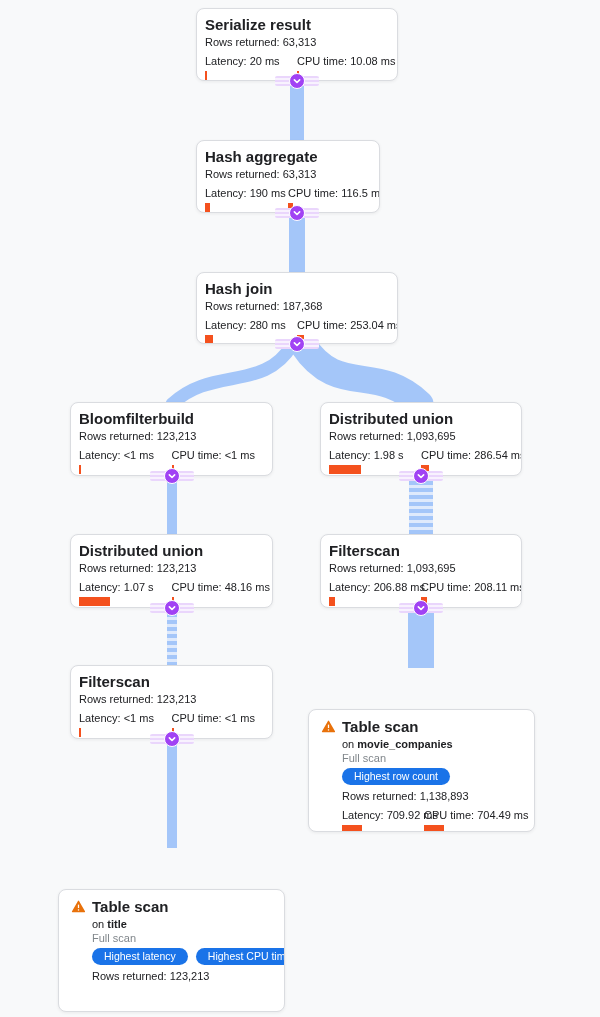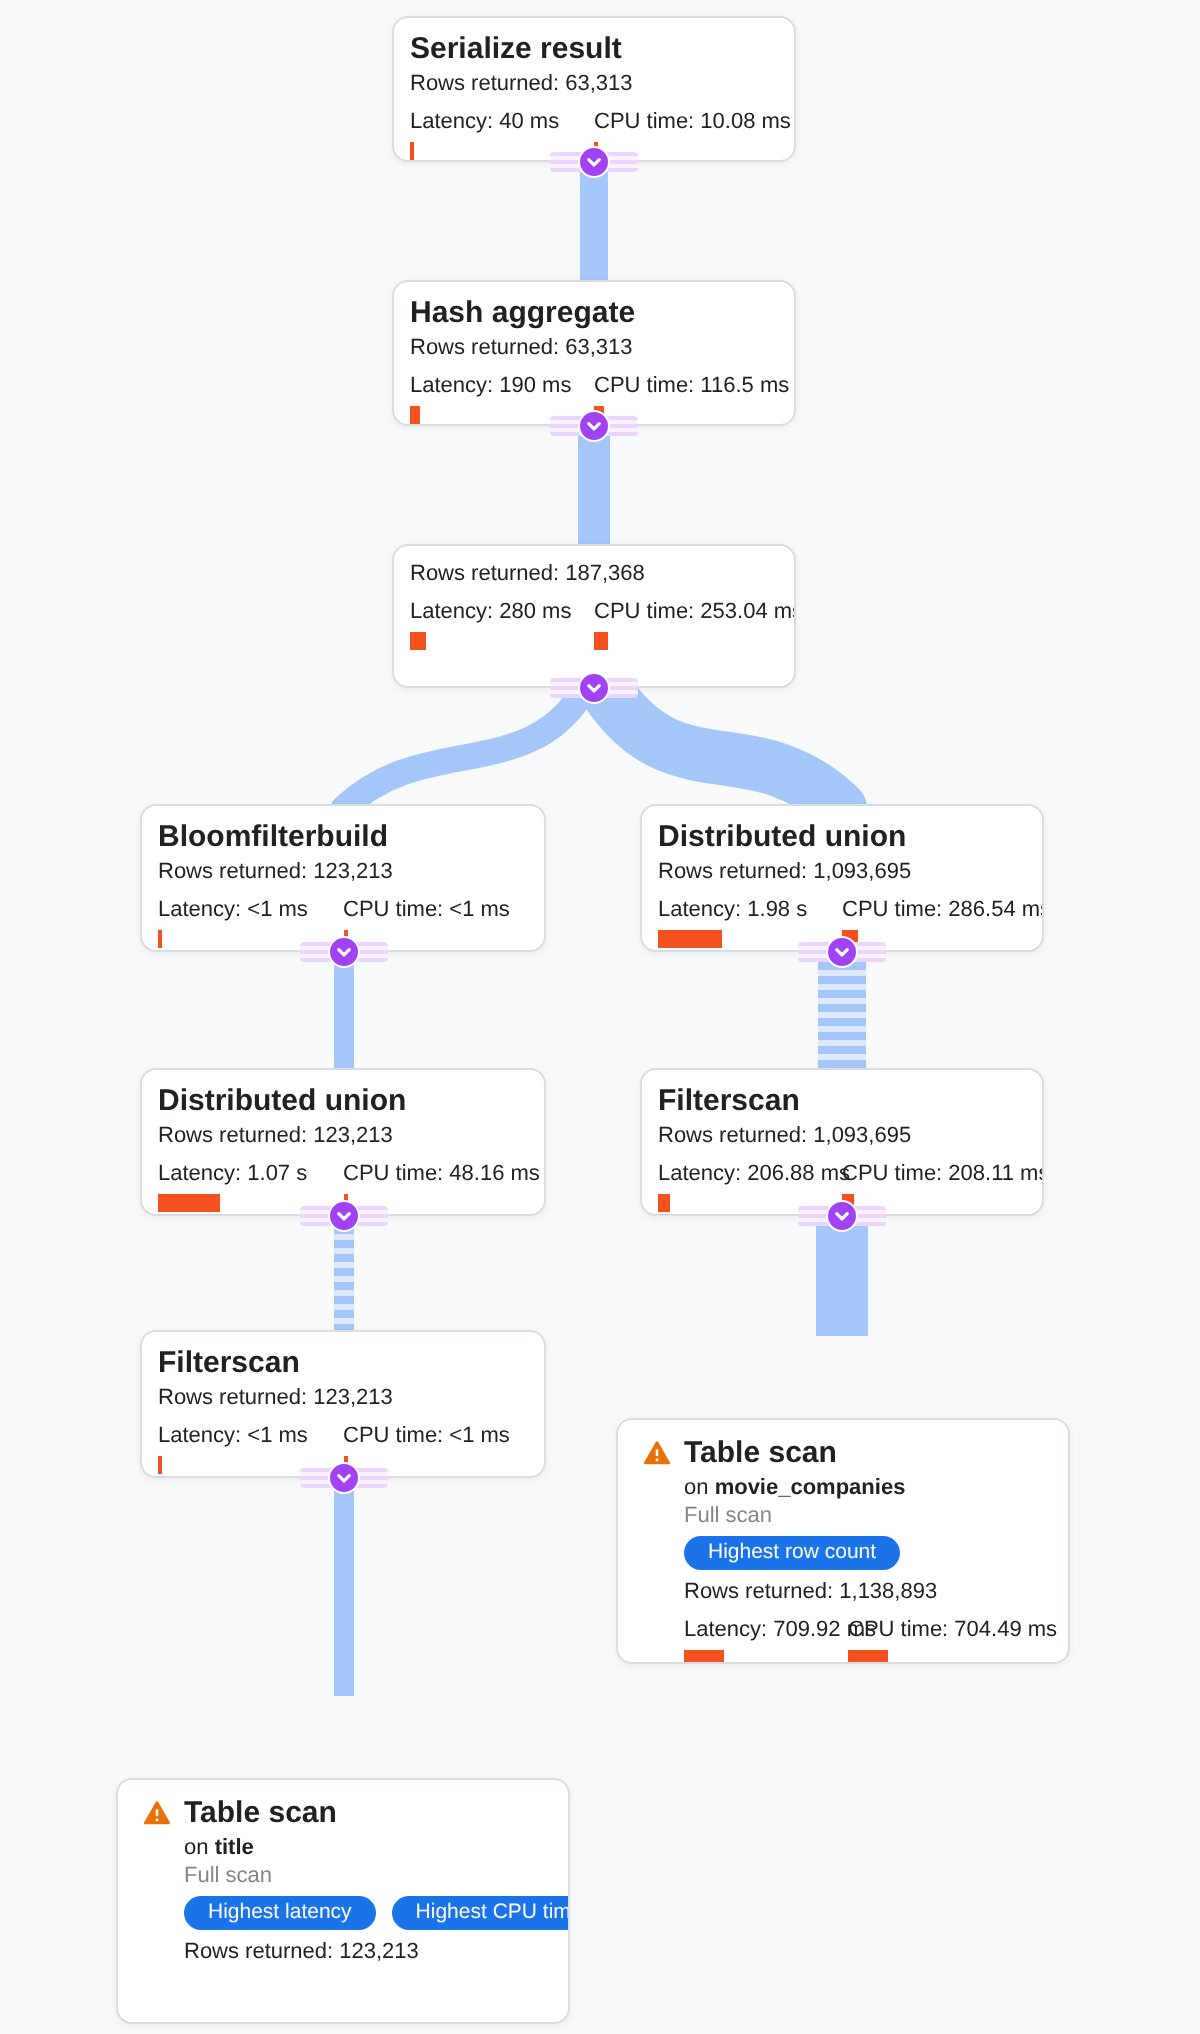--- a/index.html
+++ b/index.html
@@ -56,50 +56,54 @@
     <div class="band" style="left: 166.5px; top: 737px; width: 10px; height: 111px;"></div>
   <div class="card" style="left: 196px; top: 8px; width: 202px; height: 73px;">
     <div class="hdr">
 
       <div class="title">Serialize result</div>
     </div>
 
     <div class="rows">Rows returned: 63,313</div>
     <div class="metrics">
       <div class="m">
-        <div class="mlabel">Latency: 40 ms</div>
+        <div class="mlabel">Latency: 20 ms</div>
         <div class="mbar" style="width: 2px;"></div>
       </div>
       <div class="m">
         <div class="mlabel">CPU time: 10.08 ms</div>
         <div class="mbar" style="width: 2px;"></div>
       </div>
     </div>
   </div>
 
-  <div class="card" style="left: 196px; top: 140px; width: 202px; height: 73px;">
+  <div class="card" style="left: 196px; top: 140px; width: 184px; height: 73px;">
     <div class="hdr">
 
       <div class="title">Hash aggregate</div>
     </div>
 
     <div class="rows">Rows returned: 63,313</div>
     <div class="metrics">
       <div class="m">
         <div class="mlabel">Latency: 190 ms</div>
         <div class="mbar" style="width: 5px;"></div>
       </div>
       <div class="m">
         <div class="mlabel">CPU time: 116.5 ms</div>
         <div class="mbar" style="width: 5px;"></div>
       </div>
     </div>
   </div>
 
   <div class="card" style="left: 196px; top: 272px; width: 202px; height: 72px;">
+    <div class="hdr">
+
+      <div class="title">Hash join</div>
+    </div>
 
     <div class="rows">Rows returned: 187,368</div>
     <div class="metrics">
       <div class="m">
         <div class="mlabel">Latency: 280 ms</div>
         <div class="mbar" style="width: 8px;"></div>
       </div>
       <div class="m">
         <div class="mlabel">CPU time: 253.04 ms</div>
         <div class="mbar" style="width: 7px;"></div>

